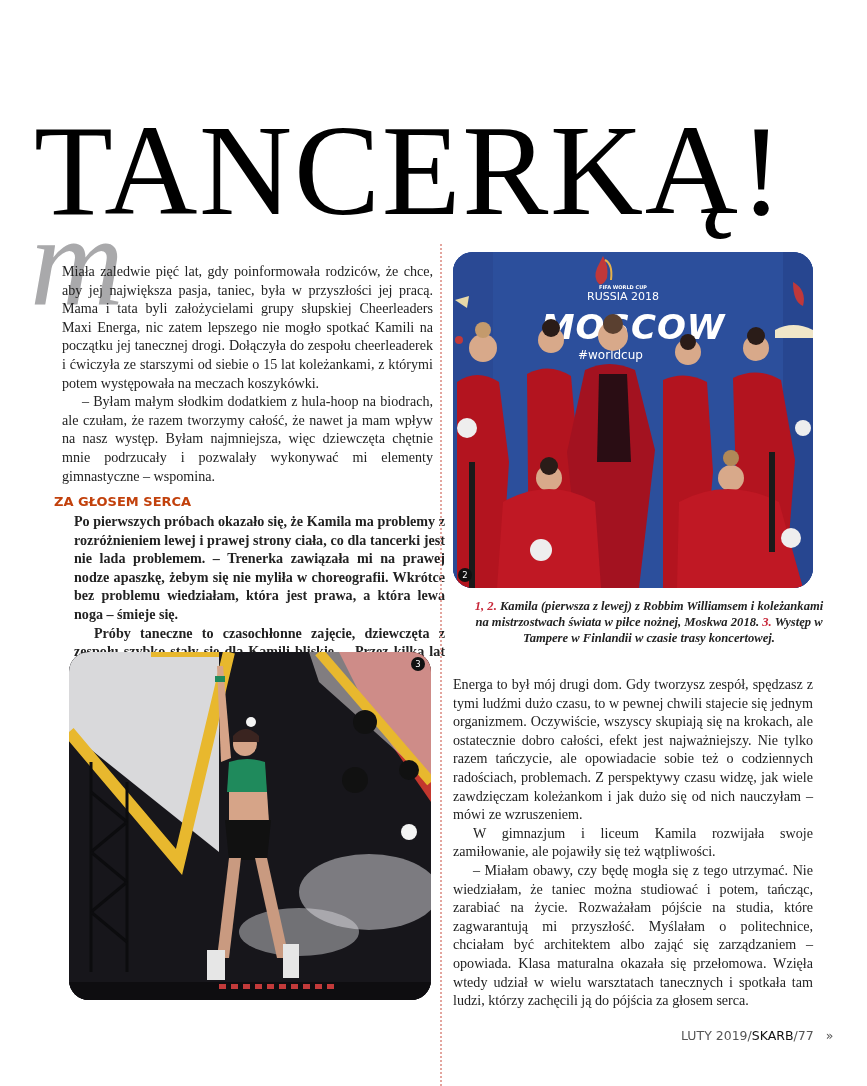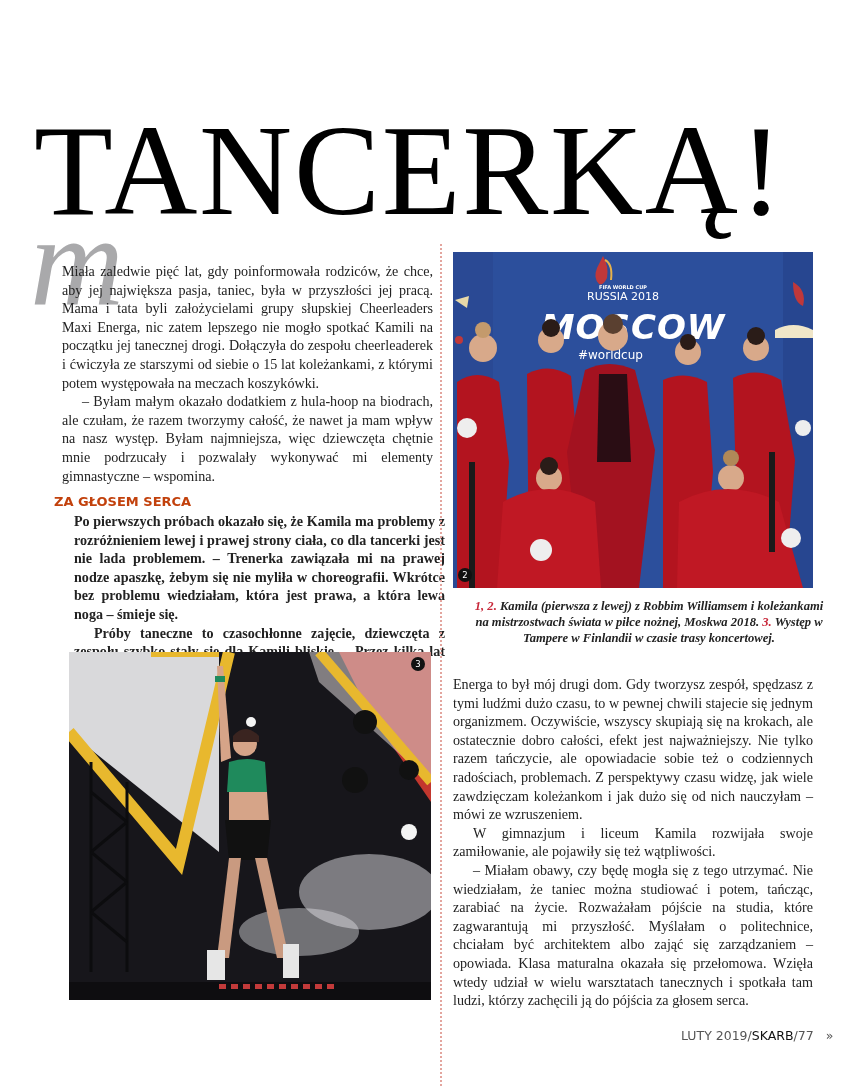--- a/index.html
+++ b/index.html
@@ -39,21 +39,21 @@
     position: absolute; left: 54px; top: 494px;
     font-family: "DejaVu Sans", "Liberation Sans", sans-serif;
     font-weight: bold; font-size: 13px; color: #c2410c; letter-spacing: 0;
   }
 
   .divider {
     position: absolute; left: 440px; top: 244px; width: 0; height: 842px;
     border-left: 2px dotted #e3a59e;
   }
 
-  .photo { position: absolute; overflow: hidden; }
+  .photo { position: absolute; overflow: hidden; border-radius: 20px; }
   .photo1 {
     left: 453px; top: 252px; width: 360px; height: 336px;
     background: linear-gradient(180deg, #2b4f9b 0%, #2a4c98 55%, #254693 100%);
   }
   .photo3 {
     left: 69px; top: 652px; width: 362px; height: 348px;
     background: #1b1a1f;
   }
   .badge {
     position: absolute; width: 14px; height: 14px; border-radius: 50%;
@@ -80,21 +80,21 @@
 </style>
 </head>
 <body>
 
 <h1 class="title">TANCERKĄ!</h1>
 
 <div class="dropcap">m</div>
 
 <div class="col-text left-col">
   <p style="padding-left:0">Miała zaledwie pięć lat, gdy poinformowała rodziców, że chce, aby jej największa pasja, taniec, była w przyszłości jej pracą. Mama i tata byli założycielami grupy słupskiej Cheerleaders Maxi Ener­ga, nic zatem lepszego nie mogło spotkać Kamili na początku jej tanecznej drogi. Dołączyła do zespołu cheerleaderek i ćwiczyła ze starszymi od siebie o 15 lat koleżankami, z którymi potem występ­owała na meczach koszykówki.</p>
-  <p class="indent last">– Byłam małym okazało dodatkiem z hula-hoop na biodrach, ale czułam, że razem tworzymy całość, że nawet ja mam wpływ na nasz występ. Byłam najmniejsza, więc dziewczęta chętnie mnie podrzucały i pozwalały wykonywać mi elementy gimnastyczne – wspomina.</p>
+  <p class="indent last">– Byłam małym słodkim dodatkiem z hula-hoop na biodrach, ale czułam, że razem tworzymy całość, że nawet ja mam wpływ na nasz występ. Byłam najmniejsza, więc dziewczęta chętnie mnie podrzucały i pozwalały wykonywać mi elementy gimnastyczne – wspomina.</p>
 </div>
 
 <div class="subhead">ZA GŁOSEM SERCA</div>
 
 <div class="col-text left-col2">
   <p>Po pierwszych próbach okazało się, że Kamila ma problemy z rozróżnieniem lewej i prawej strony ciała, co dla tancerki jest nie lada problemem. – Trenerka zawiązała mi na prawej nodze apaszkę, żebym się nie myliła w choreografii. Wkrótce bez proble­mu wiedziałam, która jest prawa, a która lewa noga – śmieje się.</p>
   <p class="indent">Próby taneczne to czasochłonne zajęcie, dziewczęta z zespołu szybko stały się dla Kamili bliskie. – Przez kilka lat grupa Maxi</p>
 </div>
 
 <div class="divider"></div>

